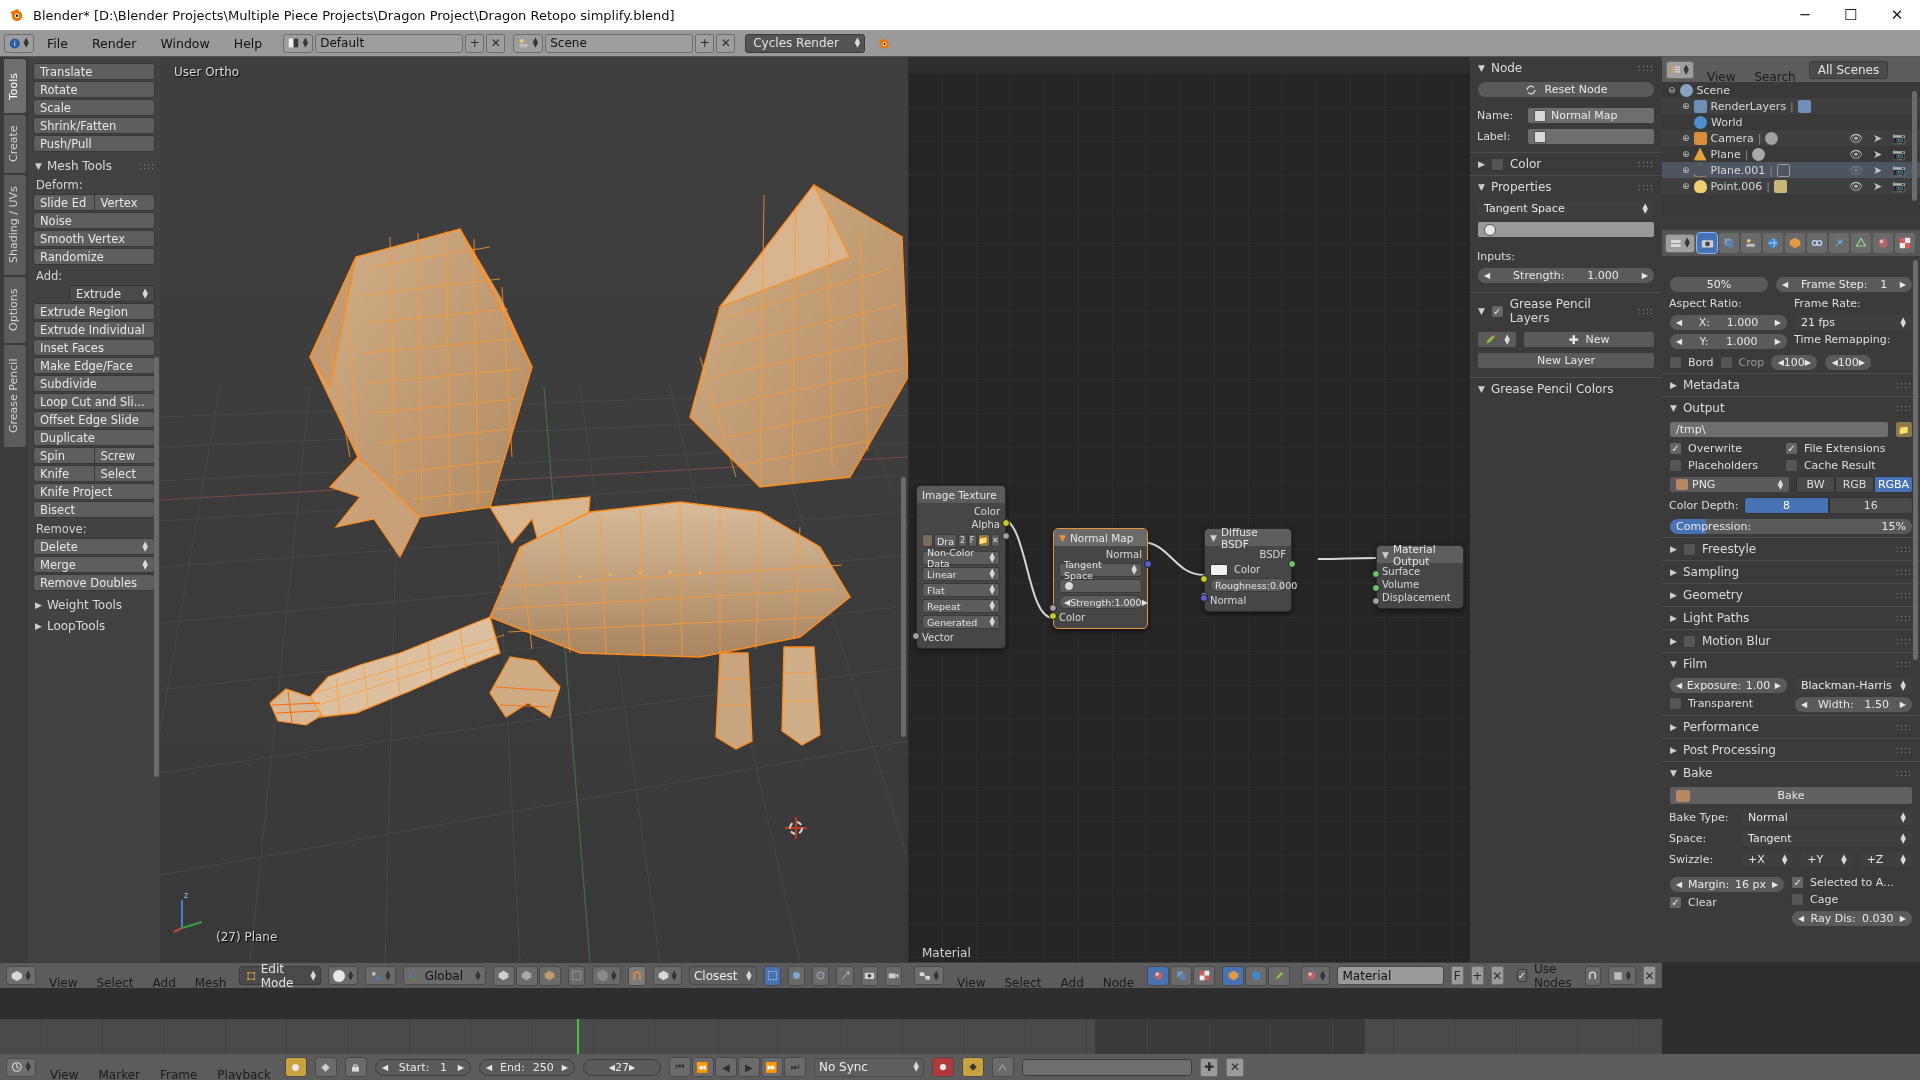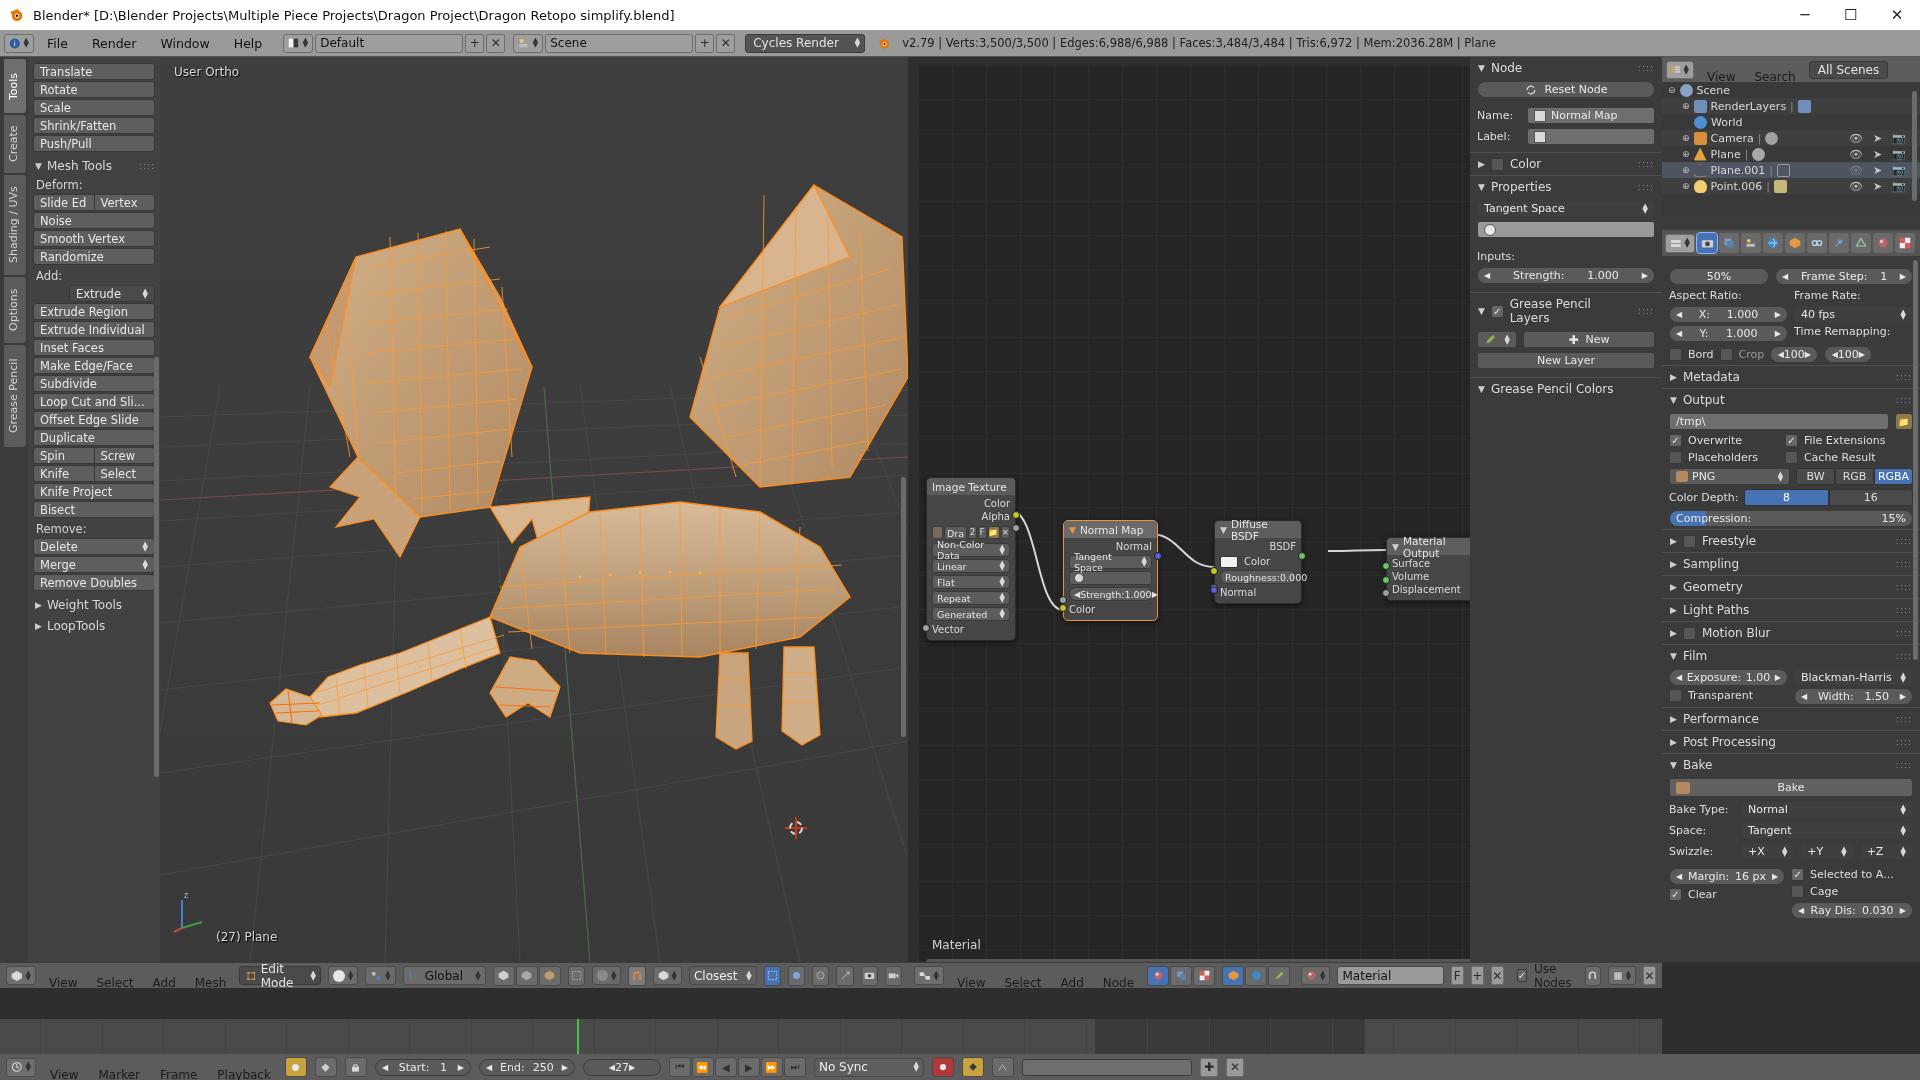--- a/index.html
+++ b/index.html
@@ -76,22 +76,22 @@
                  text-shadow: 1px 1px 1px #000; }
   .axisgiz { position: absolute; left: 12px; bottom: 28px; width: 46px; height: 46px; }
   .cursor3d { position: absolute; width: 22px; height: 22px; }
   .cursor3d::before, .cursor3d::after { content:''; position:absolute; background:#c03a1a; }
   .cursor3d::before { left: 0; top: 10px; width: 22px; height: 1.5px; }
   .cursor3d::after { left: 10px; top: 0; width: 1.5px; height: 22px; }
   .cursor3d i { position:absolute; left:4px; top:4px; width:14px; height:14px; border-radius:50%;
                 border:2px dashed #d9d9d9; box-sizing:border-box; }
 
   
-  .nodeeditor { position: absolute; left: 908px; top: 8px; width: 562px; height: 905px;
-                background: #252525; overflow: hidden; margin-left: 10px; }
+  .nodeeditor { position: absolute; left: 908px; top: 16px; width: 562px; height: 905px;
+                background: #252525; overflow: hidden; }
   .nodegrid { position:absolute; inset:0;
       background-image: linear-gradient(#2c2c2c 1px, transparent 1px), linear-gradient(90deg,#2c2c2c 1px, transparent 1px);
       background-size: 34px 34px; }
   .node { position: absolute; background: #464646; border: 1px solid #2b2b2b; border-radius: 5px;
           box-shadow: 0 2px 5px rgba(0,0,0,.5); }
   .node.active { border: 1px solid #e9943a; }
   .node-hdr { height: 17px; border-radius: 4px 4px 0 0; display: flex; align-items: center;
               padding: 0 5px; gap: 4px; font-size: 10.5px; color: #e6e6e6; }
   .hdr-tex { background: #5b5b5b; }
   .hdr-shader { background: #5a6b5a; }
@@ -224,21 +224,20 @@
     <span>Cycles Render</span>
     <span class="spin" style="color:#ddd">▲<br>▼</span>
   </div>
 
   <svg width="15" height="15" viewBox="0 0 24 24" style="margin-left:10px">
     <circle cx="12" cy="13" r="7" fill="#ea7600"></circle>
       <circle cx="12" cy="13" r="3" fill="#fff"></circle>
     <circle cx="12" cy="13" r="1.7" fill="#1a1a1a"></circle>
       <path d="M3 8 L13 4 L15 7 L5 11 Z" fill="#ea7600"></path>
   </svg>
-  <div class="statustext">v2.79 | Verts:3,500/3,500 | Edges:6,988/6,988 | Faces:3,484/3,484 | Tris:6,972 | Mem:2036.28M | Plane</div>
 </div>
 
 <div class="main">
 
   <div class="vtabs">
     <div class="vtab active" style="height:54px;">Tools</div>
     <div class="vtab" style="height:58px;">Create</div>
     <div class="vtab" style="height:100px;">Shading / UVs</div>
     <div class="vtab" style="height:66px;">Options</div>
     <div class="vtab" style="height:102px;">Grease Pencil</div>
@@ -755,21 +754,21 @@
           <svg width="12" height="12" viewBox="0 0 16 16">
             <rect x="1" y="1" width="7" height="7" fill="#d85a5a"></rect>
               <rect x="8" y="8" width="7" height="7" fill="#d85a5a"></rect>
             <rect x="8" y="1" width="7" height="7" fill="#eee"></rect>
               <rect x="1" y="8" width="7" height="7" fill="#eee"></rect>
           </svg>
         </div>
       </div>
 
       <div style="height:706px; overflow:hidden;">
-        <div class="prow" style="margin-top:10px">
+        <div class="prow" style="margin-top:18px">
           <div class="pfield" style="max-width:100px;justify-content:center">50%</div>
           <div class="pfield">
             <span style="font-size:8px">◀</span>
             <span>Frame Step:</span>
             <span>1</span>
             <span style="font-size:8px">▶</span>
           </div>
         </div>
         <div class="prow">
           <span style="flex:1">Aspect Ratio:</span>
@@ -785,21 +784,21 @@
             </div>
             <div class="pfield">
               <span style="font-size:8px">◀</span>
               <span>Y:</span>
               <span>1.000</span>
               <span style="font-size:8px">▶</span>
             </div>
           </div>
           <div style="flex:1">
             <div class="pfield sqr dark" style="margin-bottom:2px">
-              <span>40 fps</span>
+              <span>21 fps</span>
               <span class="spin" style="color:#ddd">▲<br>▼</span>
             </div>
             <div style="font-size:11px;color:#dedede;margin:2px 0">Time Remapping:</div>
           </div>
         </div>
         <div class="prow">
           <span class="cbox"></span>
           <span>Bord</span>
           <span class="cbox"></span>
           <span style="color:#999">Crop</span>

